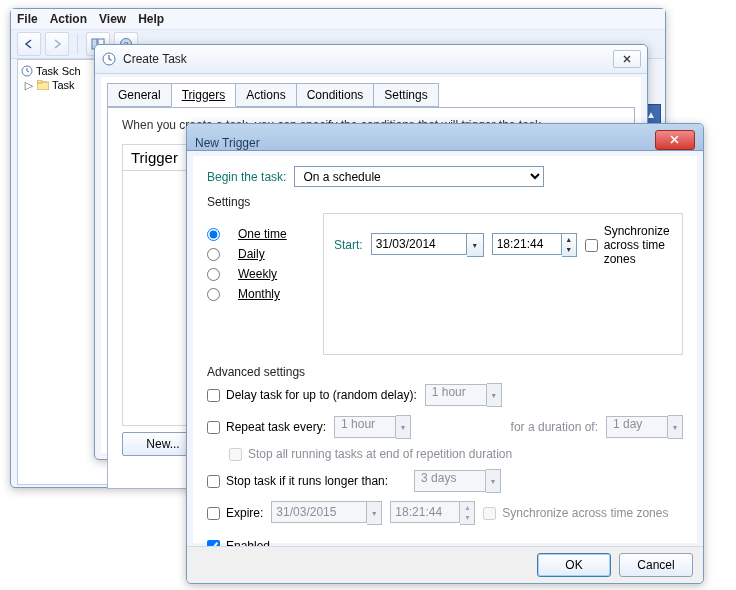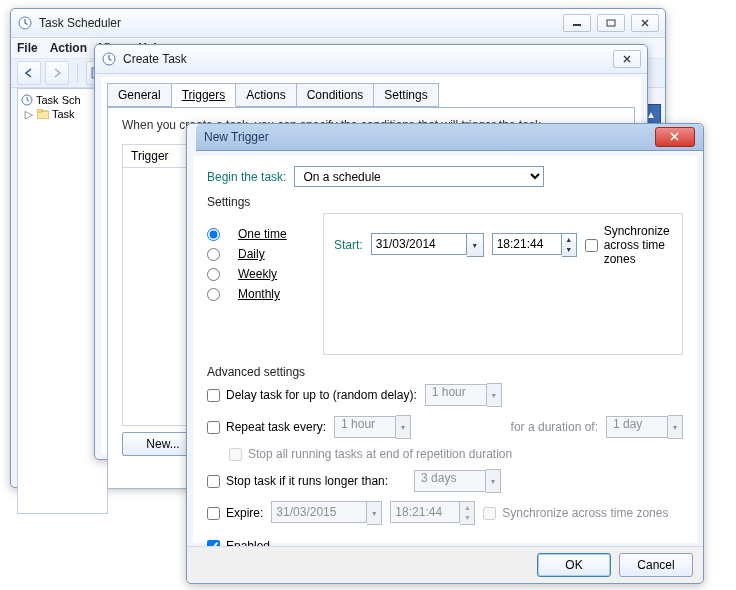--- a/index.html
+++ b/index.html
@@ -24,24 +24,24 @@
   .expander{position:absolute;right:4px;top:95px;width:18px;height:18px;background:#3f6db5;color:#fff;display:flex;align-items:center;justify-content:center;font-size:10px;border:1px solid #274d85;}
   
   .ct-body{position:absolute;left:6px;right:6px;top:32px;bottom:6px;background:#fff;}
   .tabs{display:flex;align-items:flex-end;height:24px;margin:6px 6px 0 6px;}
   .tab{height:22px;padding:0 10px;border:1px solid #a7b7cf;background:#f3f7fc;display:flex;align-items:center;font-size:12px;cursor:default;margin-right:-1px;}
   .tab.active{background:#fff;border-bottom:1px solid #fff;position:relative;z-index:2;text-decoration:underline;}
   .tab-pane{border:1px solid #a7b7cf;margin:0 6px 6px 6px;background:#fff;position:relative;height:360px;padding:10px 14px;}
   .sub-desc{font-size:12px;color:#333;}
   .trigger-box{border:1px solid #cfd7e3;height:280px;margin-top:12px;display:flex;flex-direction:column;}
   .trigger-head{display:flex;border-bottom:1px solid #cfd7e3;background:#fff;}
-  .trigger-head .col{padding:4px 8px;font-size:12px;}
+  .trigger-head .col{padding:4px 8px;font-size:15px;}
   .new-btn{width:80px;height:22px;border:1px solid #8aa1c0;border-radius:2px;background:linear-gradient(#fdfeff,#e6eefb);margin-top:6px;font-size:12px;display:flex;align-items:center;justify-content:center;}
   
-  .nt-title{height:26px;background:linear-gradient(#c0d6ef,#a9c4e4);border-bottom:1px solid #7a9ac0;display:flex;align-items:center;padding:0 8px;font-size:12px;color:#1c3a5e;border-radius:5px 5px 0 0;margin-left:9px;}
+  .nt-title{height:26px;background:linear-gradient(#c0d6ef,#a9c4e4);border-bottom:1px solid #7a9ac0;display:flex;align-items:flex-end;padding:0 8px;font-size:12px;color:#1c3a5e;border-radius:5px 5px 0 0;}
   .nt-body{position:absolute;left:6px;right:6px;top:32px;bottom:40px;background:#fff;padding:10px 14px;}
   .row{display:flex;align-items:center;gap:8px;margin-bottom:8px;}
   .lbl{font-size:12px;color:#0f766e;}
   .sel{height:21px;border:1px solid #7f9db9;background:#fff;font-size:12px;padding:1px 4px;}
   .group-lbl{font-size:12px;margin:2px 0 4px 0;color:#222;}
   .sched-row{display:flex;gap:16px;}
   .sched-left{width:100px;padding-top:8px;}
   .rad{display:flex;align-items:center;gap:18px;margin:6px 0;font-size:12px;text-decoration:underline;}
   input[type=radio],input[type=checkbox]{margin:0;}
   .sched-right{flex:1;border:1px solid #d0d7e1;padding:10px;height:120px;}
@@ -60,46 +60,20 @@
   .footer{position:absolute;left:0;right:0;bottom:0;height:36px;background:#f0f0f0;border-top:1px solid #d5dbe4;display:flex;align-items:center;justify-content:flex-end;padding:0 10px;gap:8px;border-radius:0 0 5px 5px;}
   .dlg-btn{width:72px;height:22px;border:1px solid #8aa1c0;border-radius:3px;background:linear-gradient(#fdfeff,#e6eefb);font-size:12px;display:flex;align-items:center;justify-content:center;}
   .dlg-btn.primary{border-color:#3c7fb1;box-shadow:0 0 0 1px #a7d1f3 inset;margin-left:44px;}
   svg{display:block;}
 </style>
 </head>
 <body>
 <div class="desktop">
 
 <div class="window" style="left:10px;top:8px;width:654px;height:478px;">
-  <div class="win-title">
-    <span class="ico">
-      <svg width="14" height="14" viewBox="0 0 14 14">
-            <circle cx="7" cy="7" r="6" fill="#fff" stroke="#5a7db3"></circle>
-            <path d="M7 3v4l2.5 1.5" stroke="#4a6ca0" stroke-width="1.2" fill="none"></path>
-          </svg>
-    </span>
-    <span>Task Scheduler</span>
-    <div class="win-ctrls">
-      <div class="win-btn ghost">
-            <svg width="10" height="8">
-              <rect x="1" y="5" width="8" height="2" fill="#3a3a3a"></rect>
-            </svg>
-          </div>
-      <div class="win-btn ghost">
-            <svg width="10" height="8">
-              <rect x="1" y="1" width="8" height="6" fill="none" stroke="#3a3a3a"></rect>
-            </svg>
-          </div>
-      <div class="win-btn ghost">
-            <svg width="10" height="8">
-              <path d="M2 1l6 6M8 1l-6 6" stroke="#3a3a3a" stroke-width="1.4"></path>
-            </svg>
-          </div>
-    </div>
-  </div>
   <div class="menubar">
     <span>File</span>
     <span>Action</span>
     <span>View</span>
     <span>Help</span>
   </div>
   <div class="toolbar">
     <div class="tb-btn">
           <svg width="12" height="10">
             <path d="M8 1L3 5l5 4" fill="none" stroke="#2b4c7e" stroke-width="1.5"></path>

